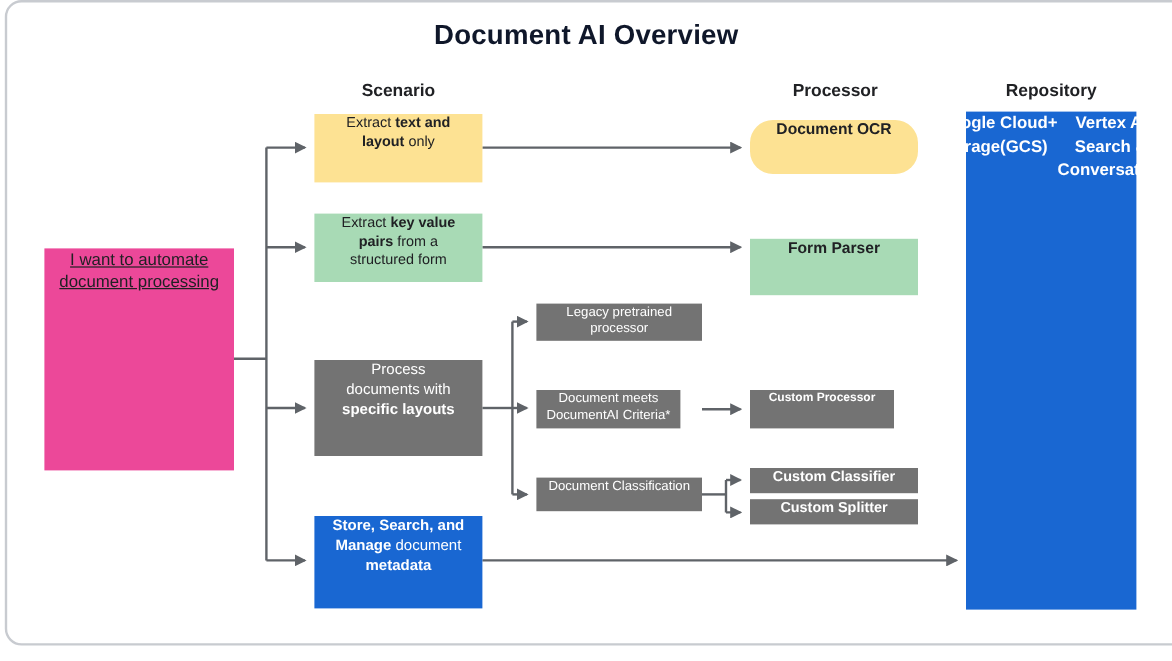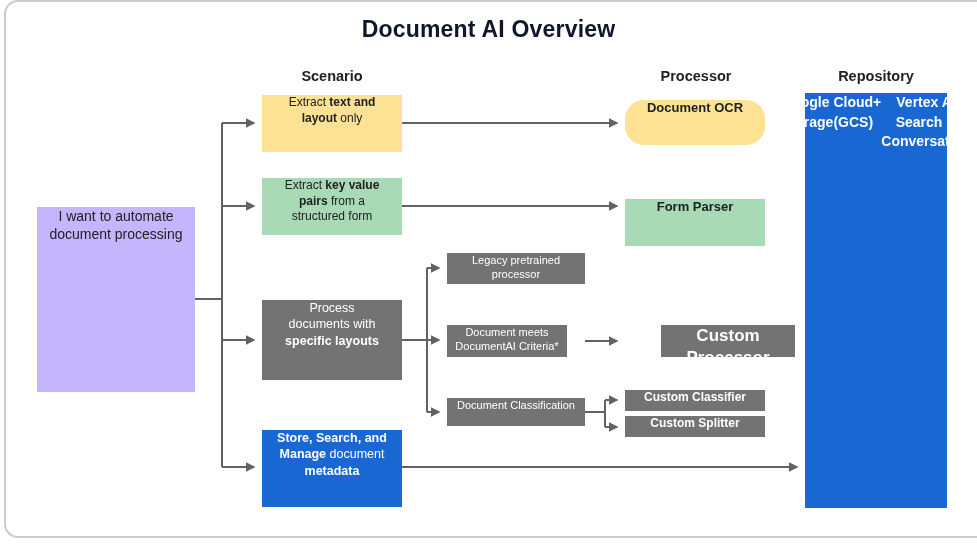--- a/index.html
+++ b/index.html
@@ -49,36 +49,36 @@
   }
   .node {
     position: absolute;
     display: flex;
     align-items: flex-start;
     justify-content: center;
     text-align: center;
     box-sizing: border-box;
     line-height: 1.3;
   }
-  .gray  { background: #c4b5fd; color: #202124; }
+  .gray  { background: #ec4899; color: #202124; text-decoration: underline; }
   .yellow{ background: #FDE293; color: #202124; }
   .green { background: #A8DAB5; color: #202124; }
   .blue  { background: #737373; color: #ffffff; }
   .darkblue { background: #1967D2; color: #ffffff; }
   .start-box   { left: 37px;  top: 207px; width: 158px; height: 185px; font-size: 14px; padding: 0 10px; }
   .sc-1 { left: 262px; top: 95px;  width: 140px; height: 57px;  font-size: 12px; padding: 0 13px; }
   .sc-2 { left: 262px; top: 178px; width: 140px; height: 57px;  font-size: 12px; padding: 0 13px; }
   .sc-3 { left: 262px; top: 300px; width: 140px; height: 80px;  font-size: 12.5px; padding: 0 18px; }
   .sc-4 { left: 262px; top: 430px; width: 140px; height: 77px;  font-size: 12.5px; padding: 0 10px; }
   .br-1 { left: 447px; top: 253px; width: 138px; height: 31px; font-size: 11px; padding: 0 8px; }
   .br-2 { left: 447px; top: 325px; width: 120px; height: 32px; font-size: 11px; padding: 0 6px; }
   .br-3 { left: 447px; top: 398px; width: 138px; height: 28px; font-size: 11px; padding: 0 8px; }
   .pr-1 { left: 625px; top: 100px; width: 140px; height: 45px; font-size: 13px; font-weight: 700; border-radius: 19px; }
   .pr-2 { left: 625px; top: 199px; width: 140px; height: 47px; font-size: 13px; font-weight: 700; }
-  .pr-3 { left: 625px; top: 325px; width: 134px; height: 32px; font-size: 17px; font-weight: 700; margin-left: 36px; }
+  .pr-3 { left: 625px; top: 325px; width: 120px; height: 32px; font-size: 10px; font-weight: 700; }
   .pr-4 { left: 625px; top: 390px; width: 140px; height: 21px; font-size: 12px; font-weight: 700; }
   .pr-5 { left: 625px; top: 416px; width: 140px; height: 21px; font-size: 12px; font-weight: 700; }
   .repo-box {
     left: 805px; top: 93px; width: 142px; height: 415px;
     font-size: 14px; font-weight: 700; padding: 0 8px; line-height: 1.4;
     flex-direction: row;
   }
   .connectors {
     position: absolute;
     left: 0; top: 0;

